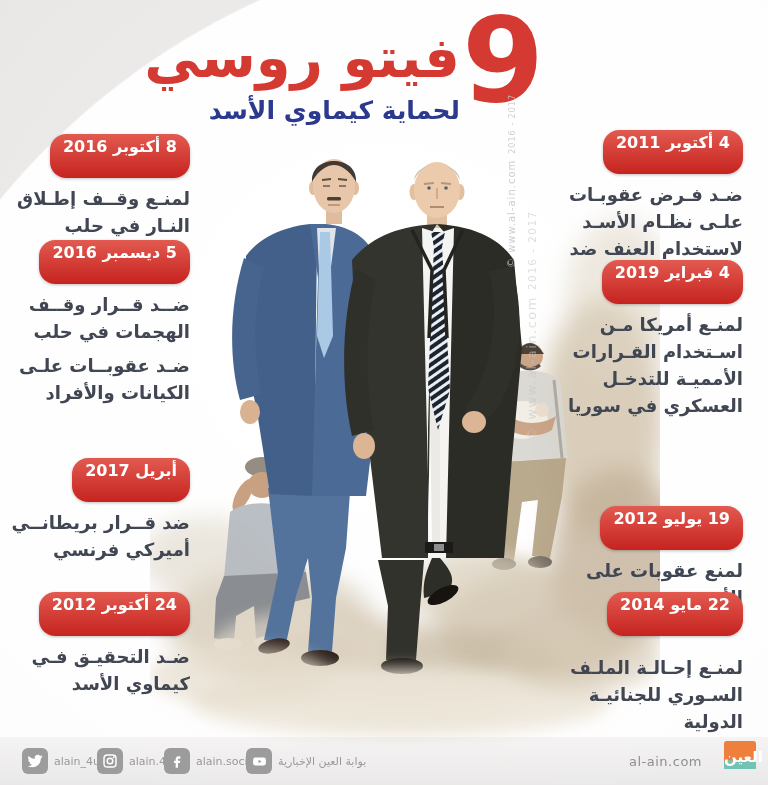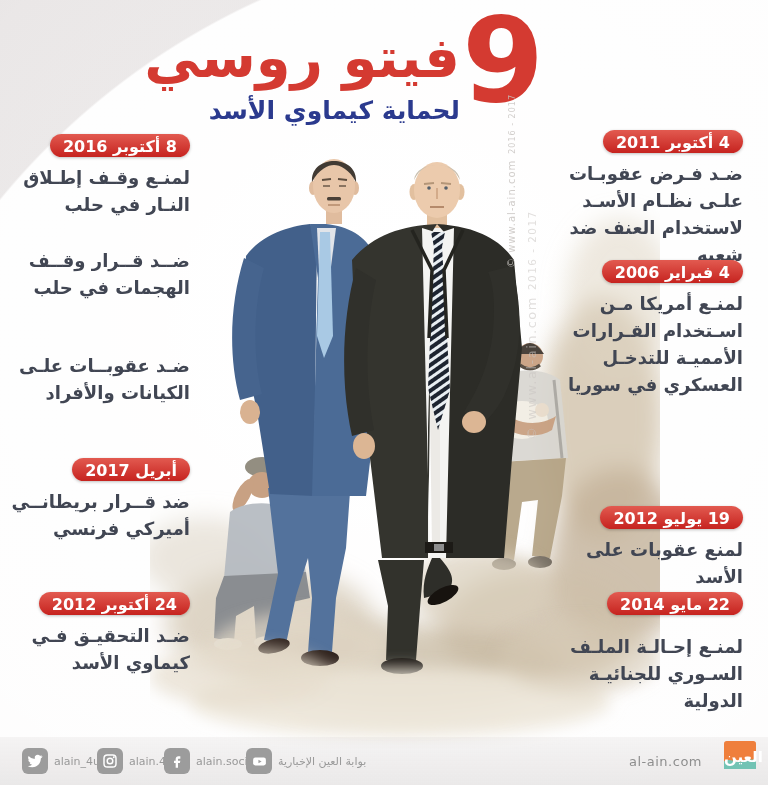--- a/index.html
+++ b/index.html
@@ -20,21 +20,21 @@
   .t-sub{font-size:25px;font-weight:bold;margin-top:10px;}
   
   .wm{position:absolute;color:#c9c5c2;white-space:nowrap;transform:rotate(-90deg);transform-origin:left top;display:flex;gap:6px;align-items:baseline;opacity:.85;}
   .wm-a{left:506px;top:268px;font-size:10px;letter-spacing:1px;}
   .wm-b{left:524px;top:440px;font-size:13px;letter-spacing:1.5px;opacity:.55;}
   .wm .yrs{font-size:.8em;}
   
   .entry{position:absolute;direction:rtl;text-align:right;}
   .entry .badge{
     display:inline-block;color:#fff;font-weight:bold;font-size:16px;
-    padding:3px 13px 1px;border-radius:16px;
+    padding:3px 13px 22px;border-radius:16px;
     background:linear-gradient(#e25a50,#c6231f);
     box-shadow:0 1px 3px rgba(0,0,0,.25);
   }
   .entry .etext{margin-top:7px;font-size:18px;font-weight:bold;line-height:1.5;}
   .col-left{right:578px;width:182px;}
   .col-right{right:25px;width:210px;}
   .le0{top:134px;} .le1{top:240px;} .le2{top:345px;} .le3{top:458px;} .le4{top:592px;}
   .re0{top:130px;} .re1{top:260px;} .re2{top:506px;} .re3{top:592px;}
   
   .illus{position:absolute;left:150px;top:128px;width:510px;height:620px;}
@@ -186,43 +186,44 @@
     <span>© www.al-ain.com</span>
       <span class="yrs">2016 - 2017</span>
   </div>
   <div class="wm wm-b">
     <span>© www.al-ain.com</span>
       <span class="yrs">2016 - 2017</span>
   </div>
 
   <div class="entry col-left le0">
     <span class="badge">8 أكتوبر 2016</span>
-    <div class="etext" style="color:#414653;">لمنـع وقـف إطـلاق النـار في حلب</div>
+    <div class="etext" style="color:#414653;">لمنـع وقــف إطـلاق النـار في حلب</div>
   </div>
   <div class="entry col-left le1">
+    <span class="badge">5 ديسمبر 2016</span>
     <div class="etext" style="color:#414653;">ضــد قــرار وقــف الهجمات في حلب</div>
   </div>
   <div class="entry col-left le2">
     <div class="etext" style="color:#414653;">ضـد عقوبــات علـى الكيانات والأفراد</div>
   </div>
   <div class="entry col-left le3">
     <span class="badge">أبريل 2017</span>
     <div class="etext" style="color:#414653;">ضد قــرار بريطانــي أميركي فرنسي</div>
   </div>
   <div class="entry col-left le4">
     <span class="badge">24 أكتوبر 2012</span>
     <div class="etext" style="color:#414653;">ضـد التحقيـق فـي كيماوي الأسد</div>
   </div>
 
   <div class="entry col-right re0">
     <span class="badge">4 أكتوبر 2011</span>
     <div class="etext" style="color:#414653;">ضـد فـرض عقوبـات علـى نظـام الأسـد لاستخدام العنف ضد شعبه</div>
   </div>
   <div class="entry col-right re1">
-    <span class="badge">4 فبراير 2006</span>
+    <span class="badge">4 فبراير 2019</span>
     <div class="etext" style="color:#414653;">لمنـع أمريكا مـن اسـتخدام القـرارات الأمميـة للتدخـل العسكري في سوريا</div>
   </div>
   <div class="entry col-right re2">
     <span class="badge">19 يوليو 2012</span>
     <div class="etext" style="color:#414653;">لمنع عقوبات على الأسد</div>
   </div>
   <div class="entry col-right re3">
     <span class="badge">22 مايو 2014</span>
     <div class="etext" style="color:#414653;margin-top:18px;">لمنـع إحـالـة الملـف السـوري للجنائيـة الدولية</div>
   </div>

